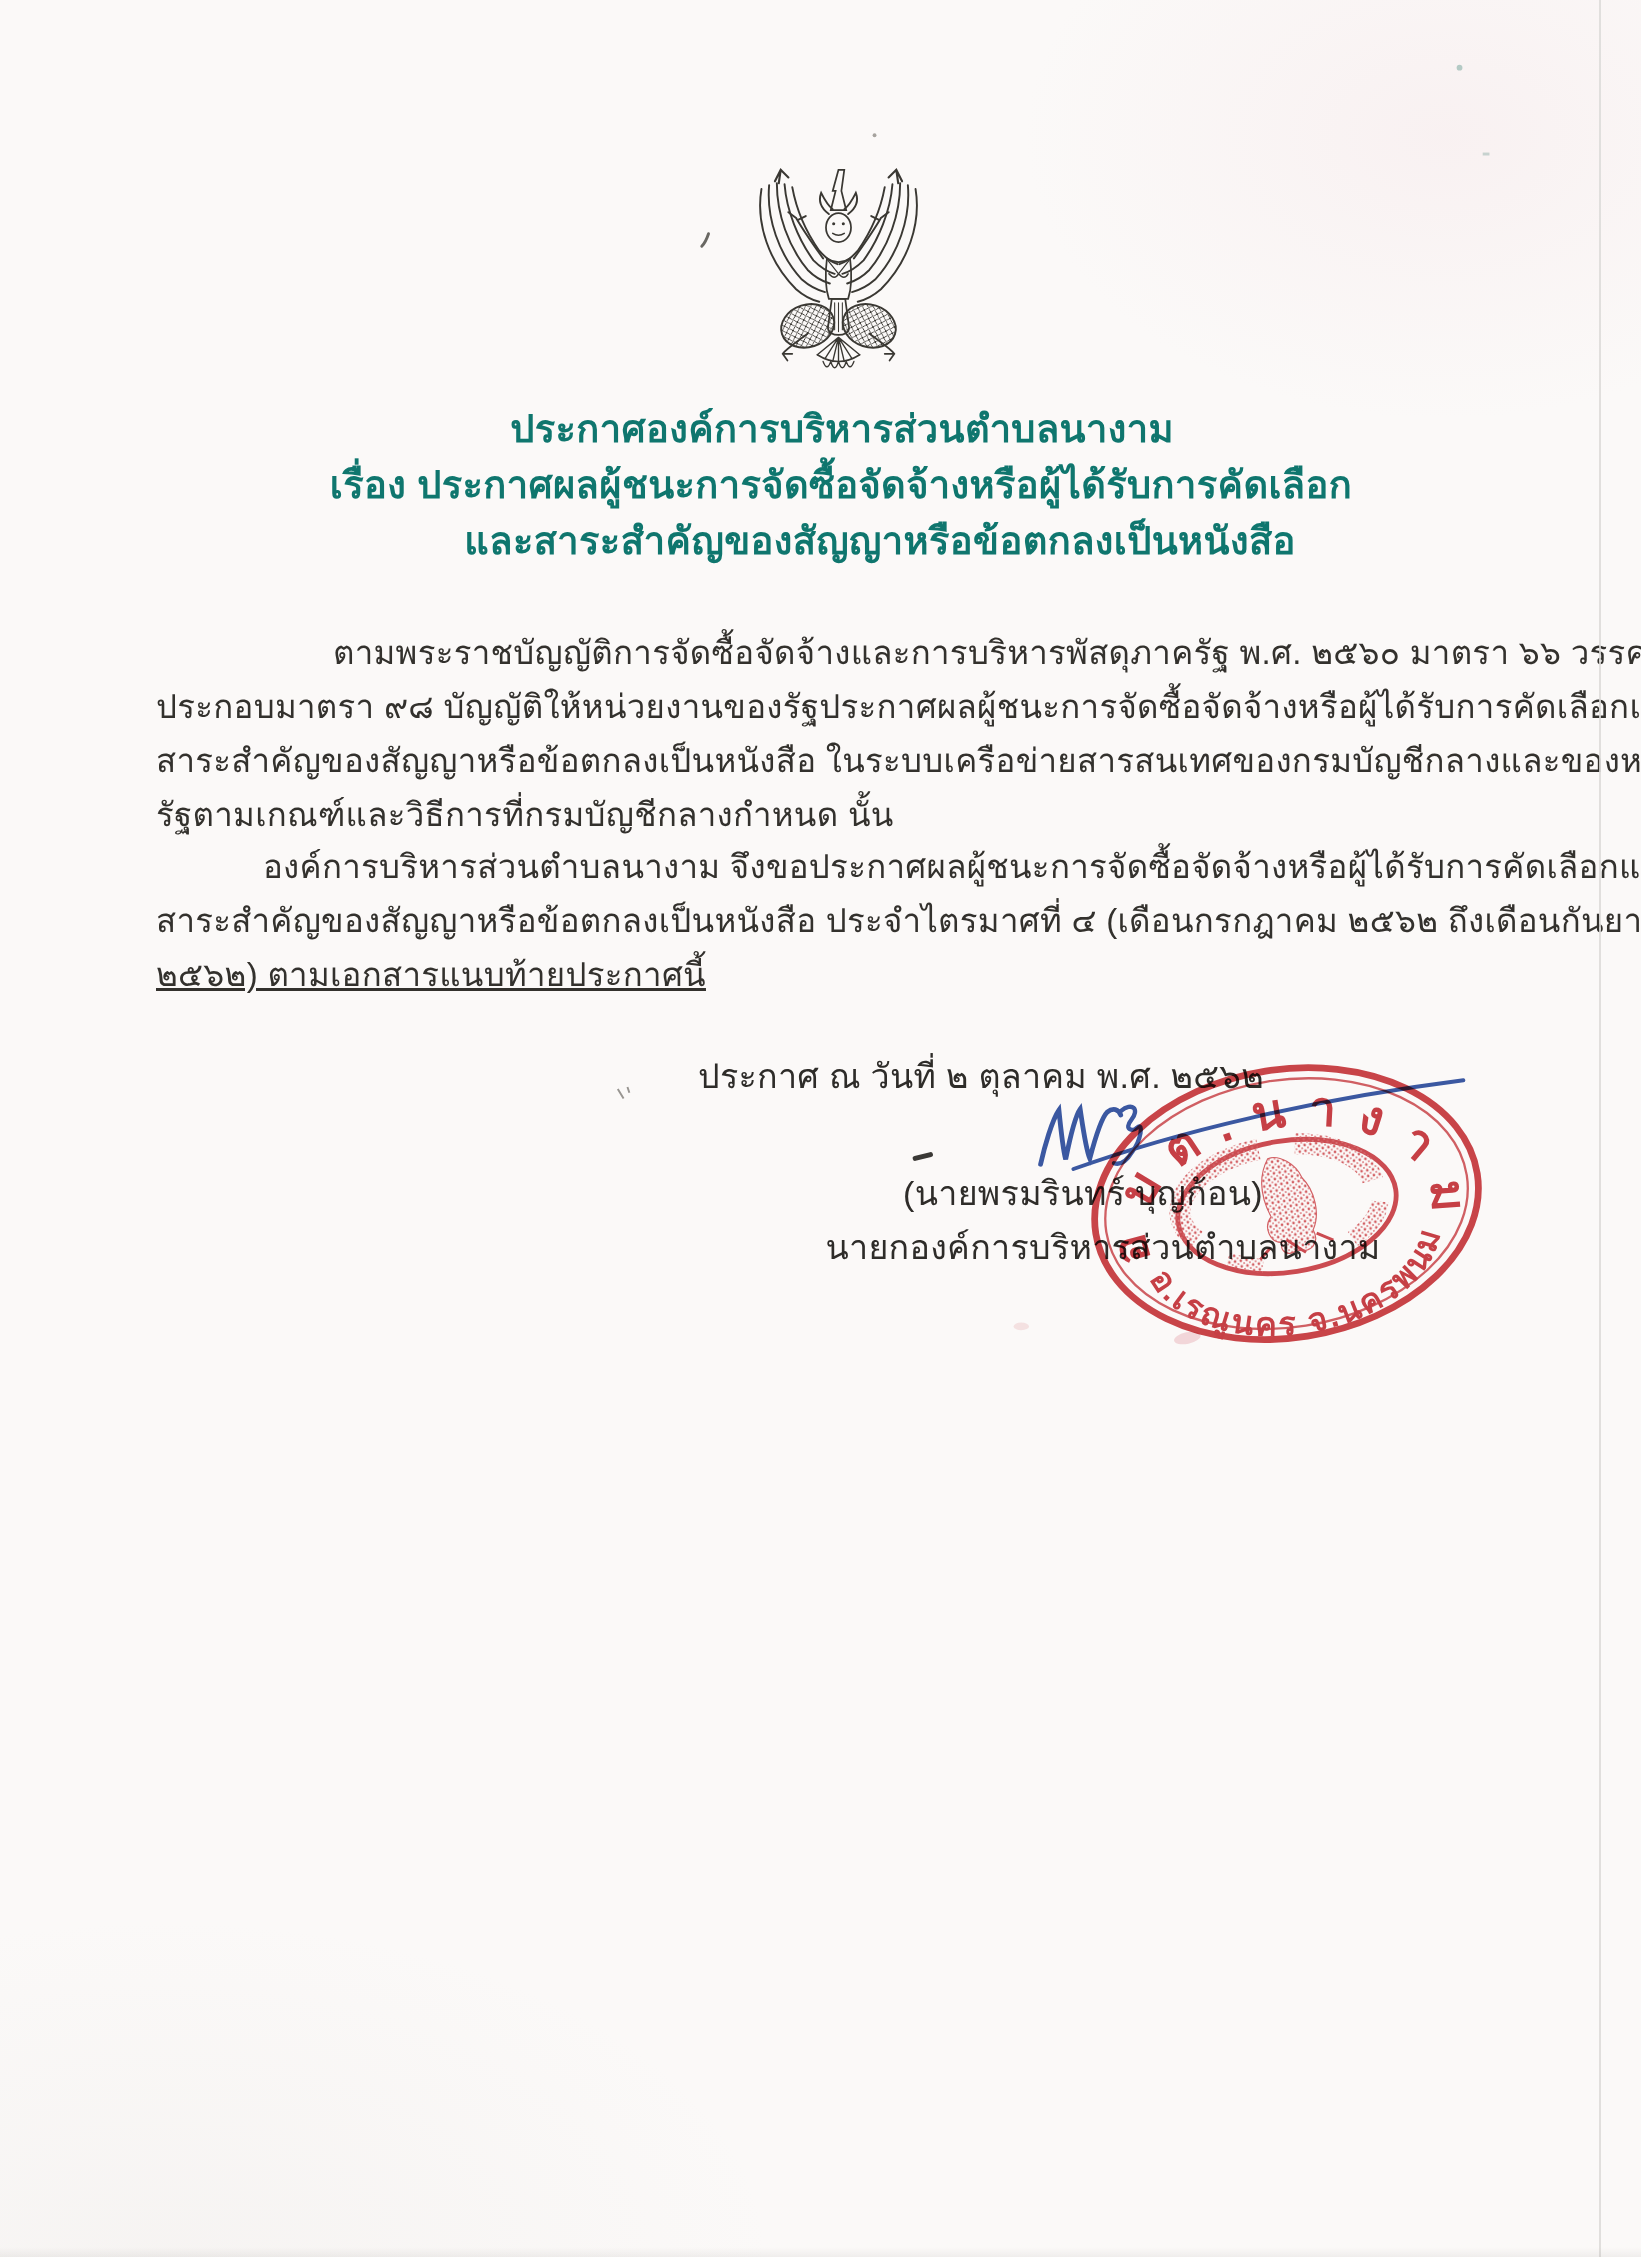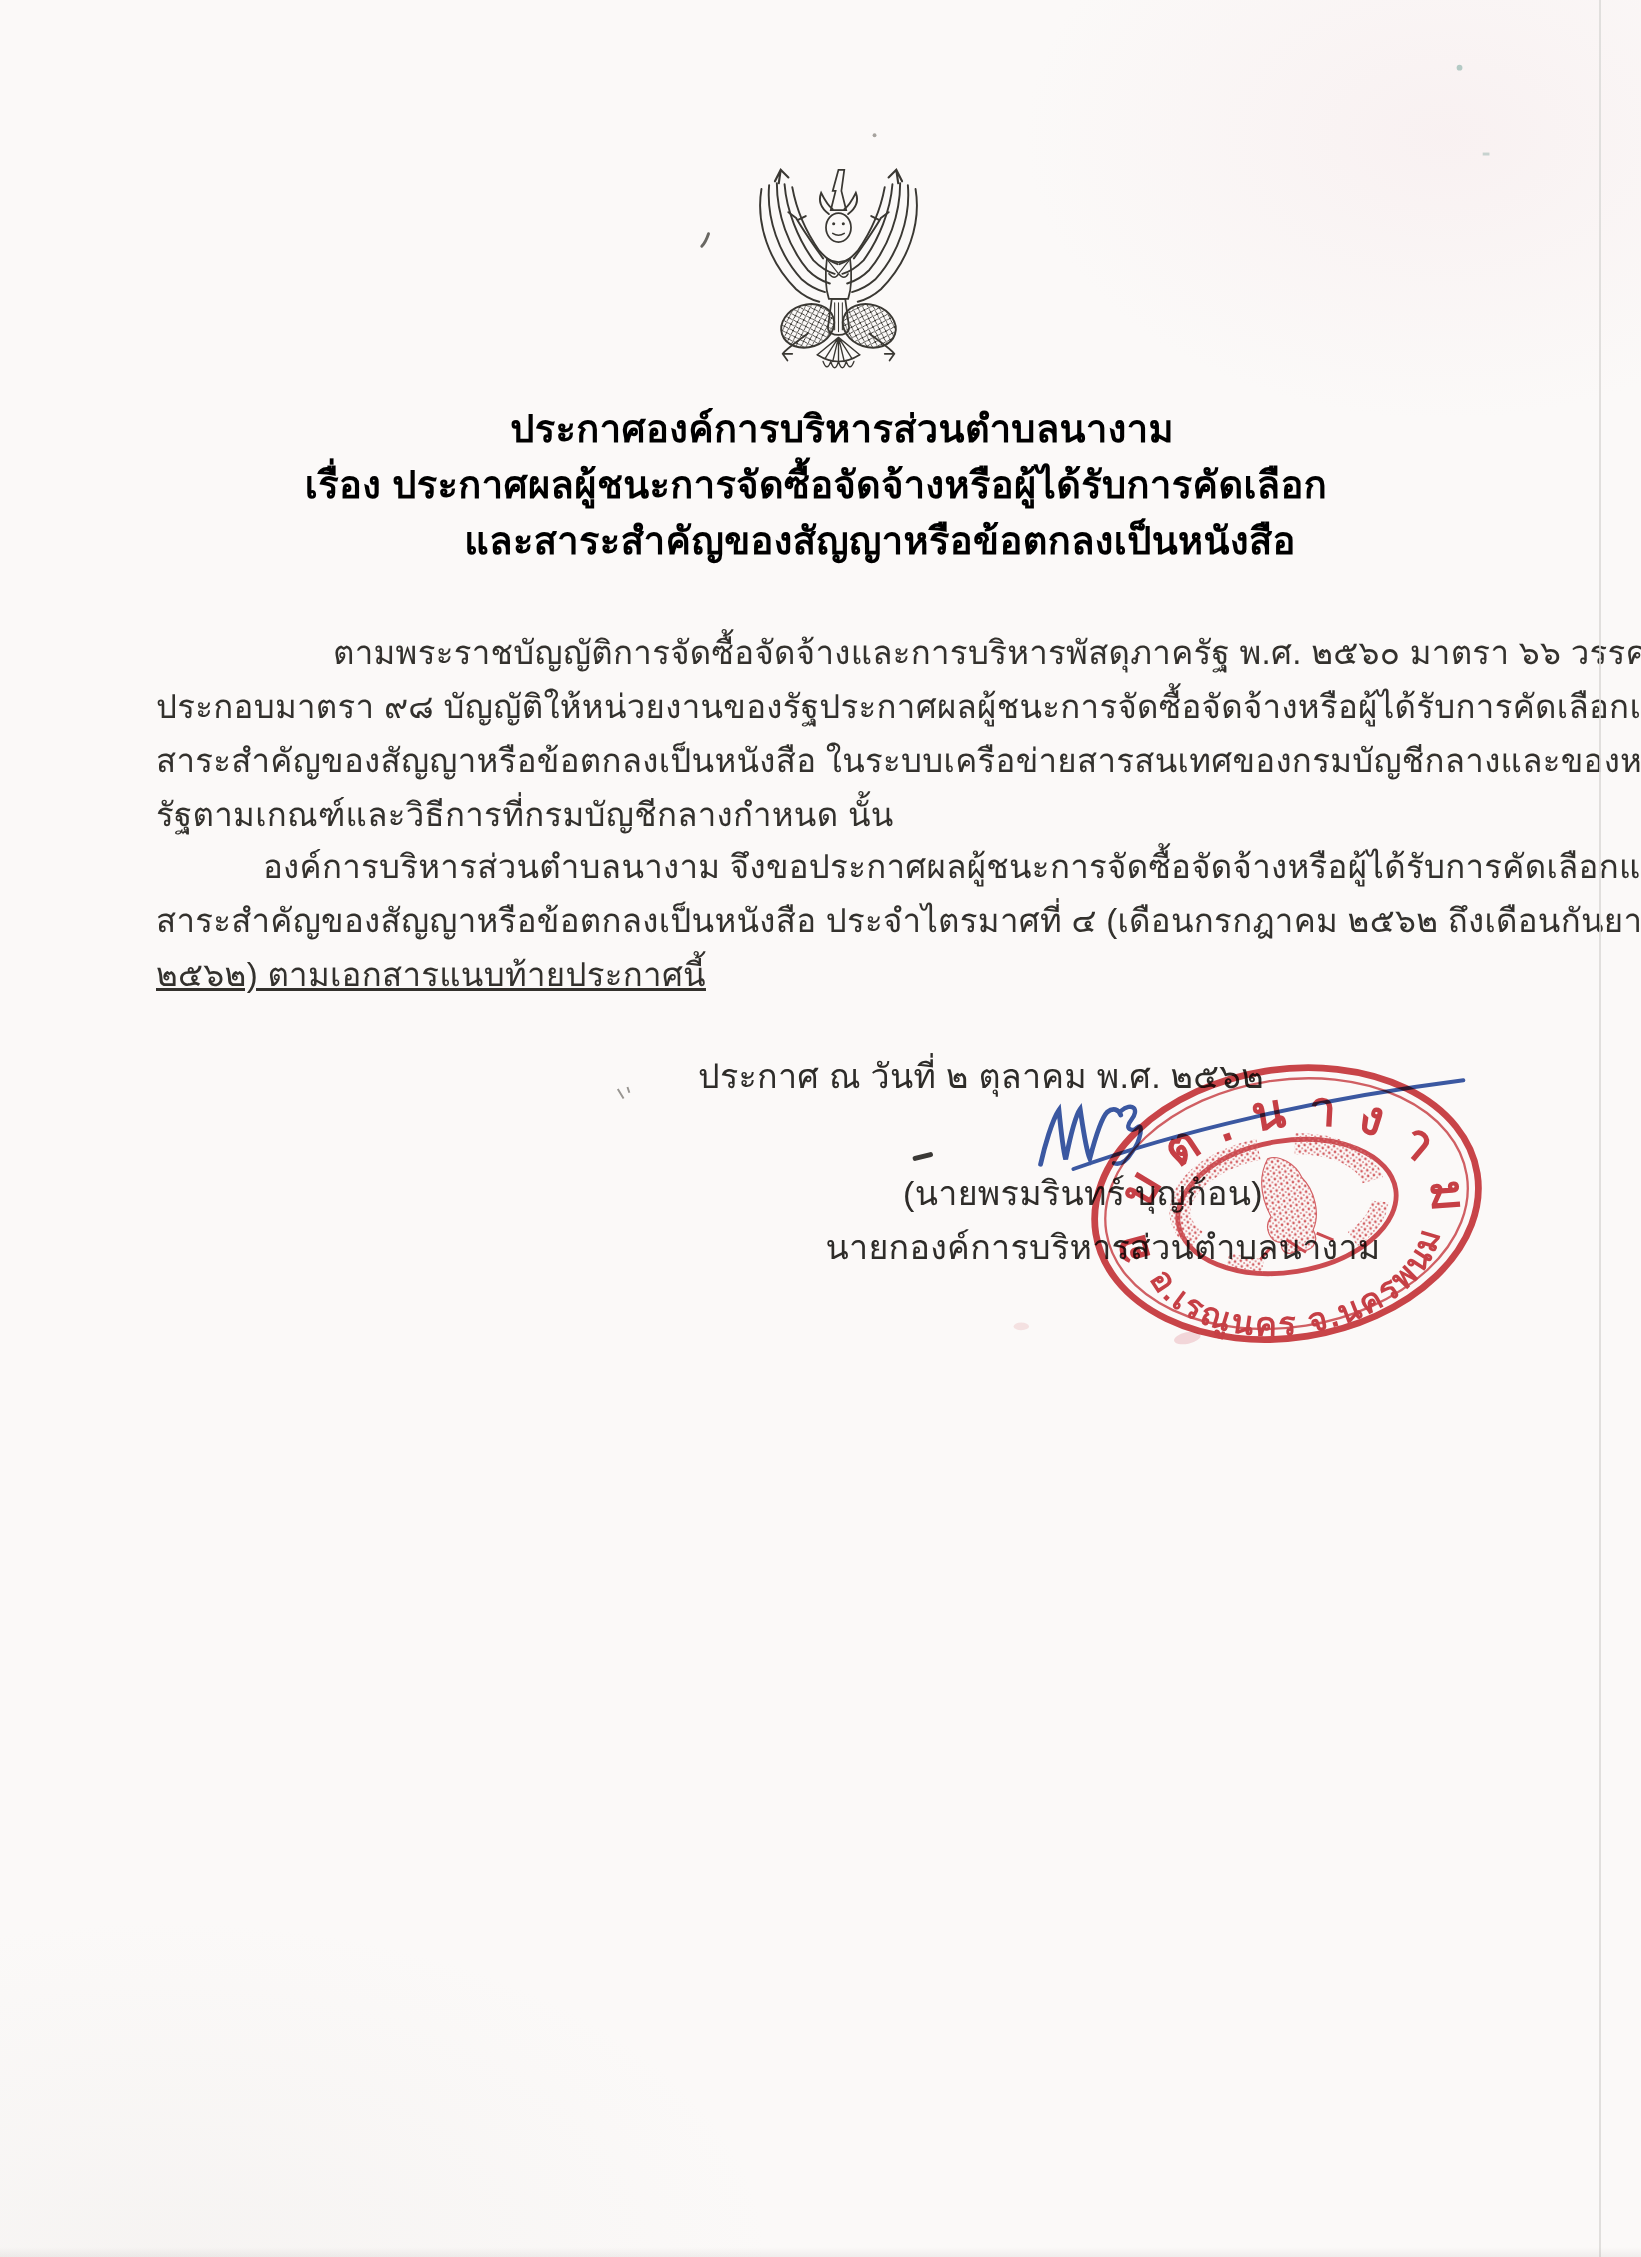--- a/index.html
+++ b/index.html
@@ -24,21 +24,21 @@
     position:absolute;top:0;bottom:0;right:40px;width:1.9px;
     background:#dcdad8;opacity:.85;
   }
   .scan-edge-bottom{
     position:absolute;left:0;right:0;bottom:0;height:9.7px;
     background:linear-gradient(180deg,rgba(0,0,0,0),rgba(90,85,80,.07));
   }
   .abs{position:absolute;white-space:nowrap;}
   .centered{transform:translateX(-50%);}
   .title-line{
-    font-size:38px;font-weight:700;color:#000000;letter-spacing:0.4px;
+    font-size:38px;font-weight:700;color:#0f766e;letter-spacing:0.4px;
   }
   .body-line{
     font-size:33px;color:#33312d;letter-spacing:0.3px;
   }
   .sig-line{
     font-size:34px;color:#2e2c29;letter-spacing:0.3px;
   }
   svg{display:block;}
   .stamp-layer,.ink-layer{mix-blend-mode:multiply;}
   .ink-layer{position:absolute;left:0;top:0;pointer-events:none;}
@@ -99,21 +99,21 @@
       <path d="M82,198 Q104,212 126,198" stroke-width="1.6"></path>
 
       <path d="M88,205 Q92,216 96,205 M96,205 Q100,218 104,205 M104,205 Q108,218 112,205 M112,205 Q116,216 120,205" stroke-width="1.4"></path>
 
       <path d="M72,176 C62,184 52,190 46,197 M46,197 L56,197 M46,197 L51,204" stroke-width="1.8"></path>
       <path d="M136,176 C146,184 156,190 162,197 M162,197 L152,197 M162,197 L157,204" stroke-width="1.8"></path>
     </g>
   </svg>
 
   <div class="abs centered title-line" style="left:842px;top:398px;">ประกาศองค์การบริหารส่วนตำบลนางาม</div>
-  <div class="abs centered title-line" style="left:816px;top:454px;text-align:right;">เรื่อง  ประกาศผลผู้ชนะการจัดซื้อจัดจ้างหรือผู้ได้รับการคัดเลือก</div>
+  <div class="abs centered title-line" style="left:841px;top:454px;text-align:right;">เรื่อง  ประกาศผลผู้ชนะการจัดซื้อจัดจ้างหรือผู้ได้รับการคัดเลือก</div>
   <div class="abs centered title-line" style="left:880px;top:510px;">และสาระสำคัญของสัญญาหรือข้อตกลงเป็นหนังสือ</div>
 
   <div class="abs body-line" style="left:333px;top:626px;">ตามพระราชบัญญัติการจัดซื้อจัดจ้างและการบริหารพัสดุภาครัฐ พ.ศ. ๒๕๖๐ มาตรา  ๖๖  วรรคหนึ่ง</div>
   <div class="abs body-line" style="left:156px;top:680px;">ประกอบมาตรา  ๙๘   บัญญัติให้หน่วยงานของรัฐประกาศผลผู้ชนะการจัดซื้อจัดจ้างหรือผู้ได้รับการคัดเลือกและ</div>
   <div class="abs body-line" style="left:156px;top:734px;">สาระสำคัญของสัญญาหรือข้อตกลงเป็นหนังสือ  ในระบบเครือข่ายสารสนเทศของกรมบัญชีกลางและของหน่วยงานของ</div>
   <div class="abs body-line" style="left:156px;top:788px;">รัฐตามเกณฑ์และวิธีการที่กรมบัญชีกลางกำหนด  นั้น</div>
 
   <div class="abs body-line" style="left:263px;top:840px;">องค์การบริหารส่วนตำบลนางาม  จึงขอประกาศผลผู้ชนะการจัดซื้อจัดจ้างหรือผู้ได้รับการคัดเลือกและ</div>
   <div class="abs body-line" style="left:156px;top:894px;">สาระสำคัญของสัญญาหรือข้อตกลงเป็นหนังสือ  ประจำไตรมาศที่  ๔ (เดือนกรกฎาคม  ๒๕๖๒ ถึงเดือนกันยายน</div>
   <div class="abs body-line" style="left:156px;top:948px;text-decoration:underline;">๒๕๖๒)  ตามเอกสารแนบท้ายประกาศนี้</div>

